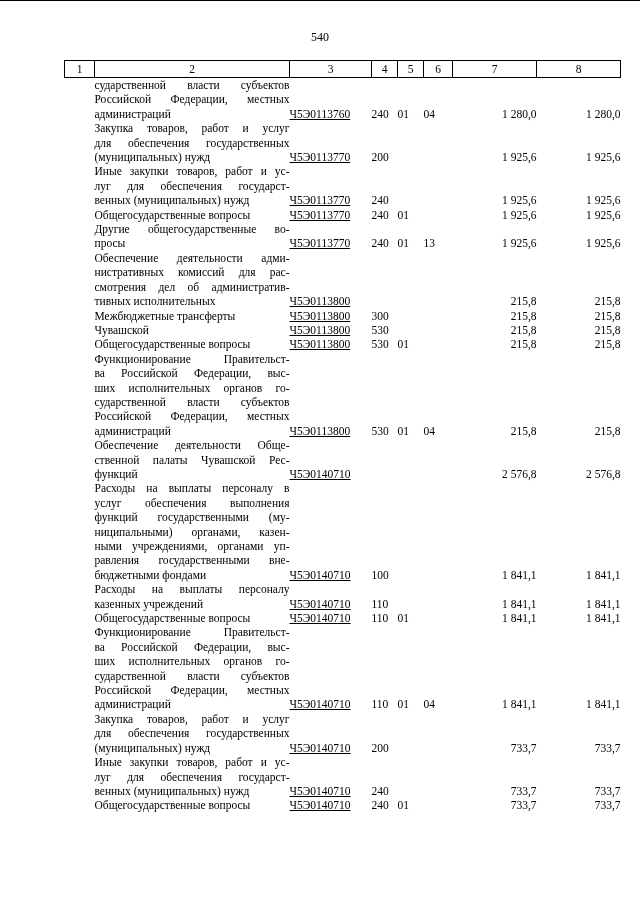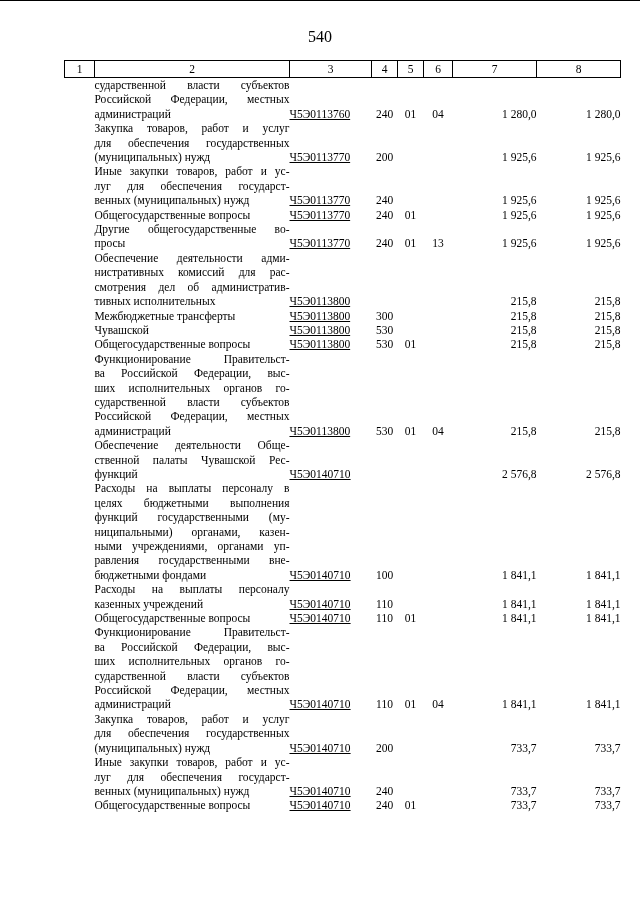--- a/index.html
+++ b/index.html
@@ -23,21 +23,21 @@
     width: 640px;
     height: 1px;
     background: #000;
   }
   .pagenum {
     position: absolute;
     top: 30px;
     left: 0;
     width: 640px;
     text-align: center;
-    font-size: 16px;
+    font-size: 12px;
     line-height: 14px;
   }
   table.budget {
     position: absolute;
     left: 64px;
     top: 60px;
     width: 556px;
     border-collapse: collapse;
     table-layout: fixed;
     font-size: 11.5px;
@@ -69,21 +69,21 @@
   td.c-desc .lline {
     text-align: left;
     font-family: Liberation Serif, serif;
   }
   td.c-code {
     padding-left: 7px;
     white-space: nowrap;
     text-decoration: underline;
   }
   td.c-mid {
-    text-align: center;
+    text-align: left;
     white-space: nowrap;
   }
   td.c-amt {
     text-align: right;
     padding-right: 9px;
     white-space: nowrap;
   }
 </style>
 </head>
 <body>
@@ -262,21 +262,21 @@
           <td class="c-mid"></td>
           <td class="c-mid"></td>
           <td class="c-mid"></td>
           <td class="c-amt">2 576,8</td>
           <td class="c-amt">2 576,8</td>
         </tr>
         <tr>
           <td class="c-num"></td>
           <td class="c-desc">
             <div class="jline">Расходы на выплаты персоналу в</div>
-            <div class="jline">целях бюджетными выполнения</div>
+            <div class="jline">услуг обеспечения выполнения</div>
             <div class="jline">функций государственными (му-</div>
             <div class="jline">ниципальными) органами, казен-</div>
             <div class="jline">ными учреждениями, органами уп-</div>
             <div class="jline">равления государственными вне-</div>
             <div class="lline">бюджетными фондами</div>
           </td>
           <td class="c-code">Ч5Э0140710</td>
           <td class="c-mid">100</td>
           <td class="c-mid"></td>
           <td class="c-mid"></td>

